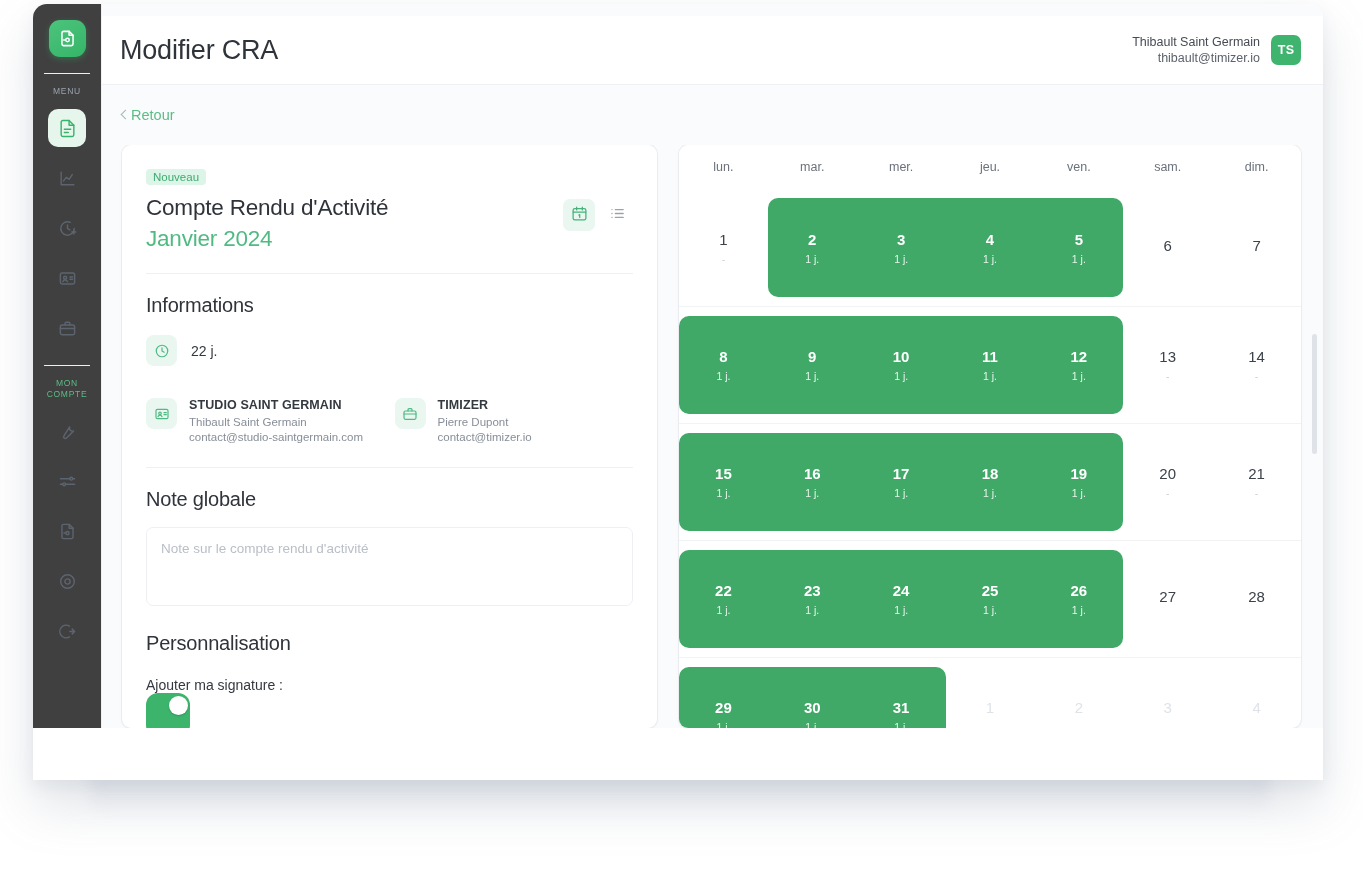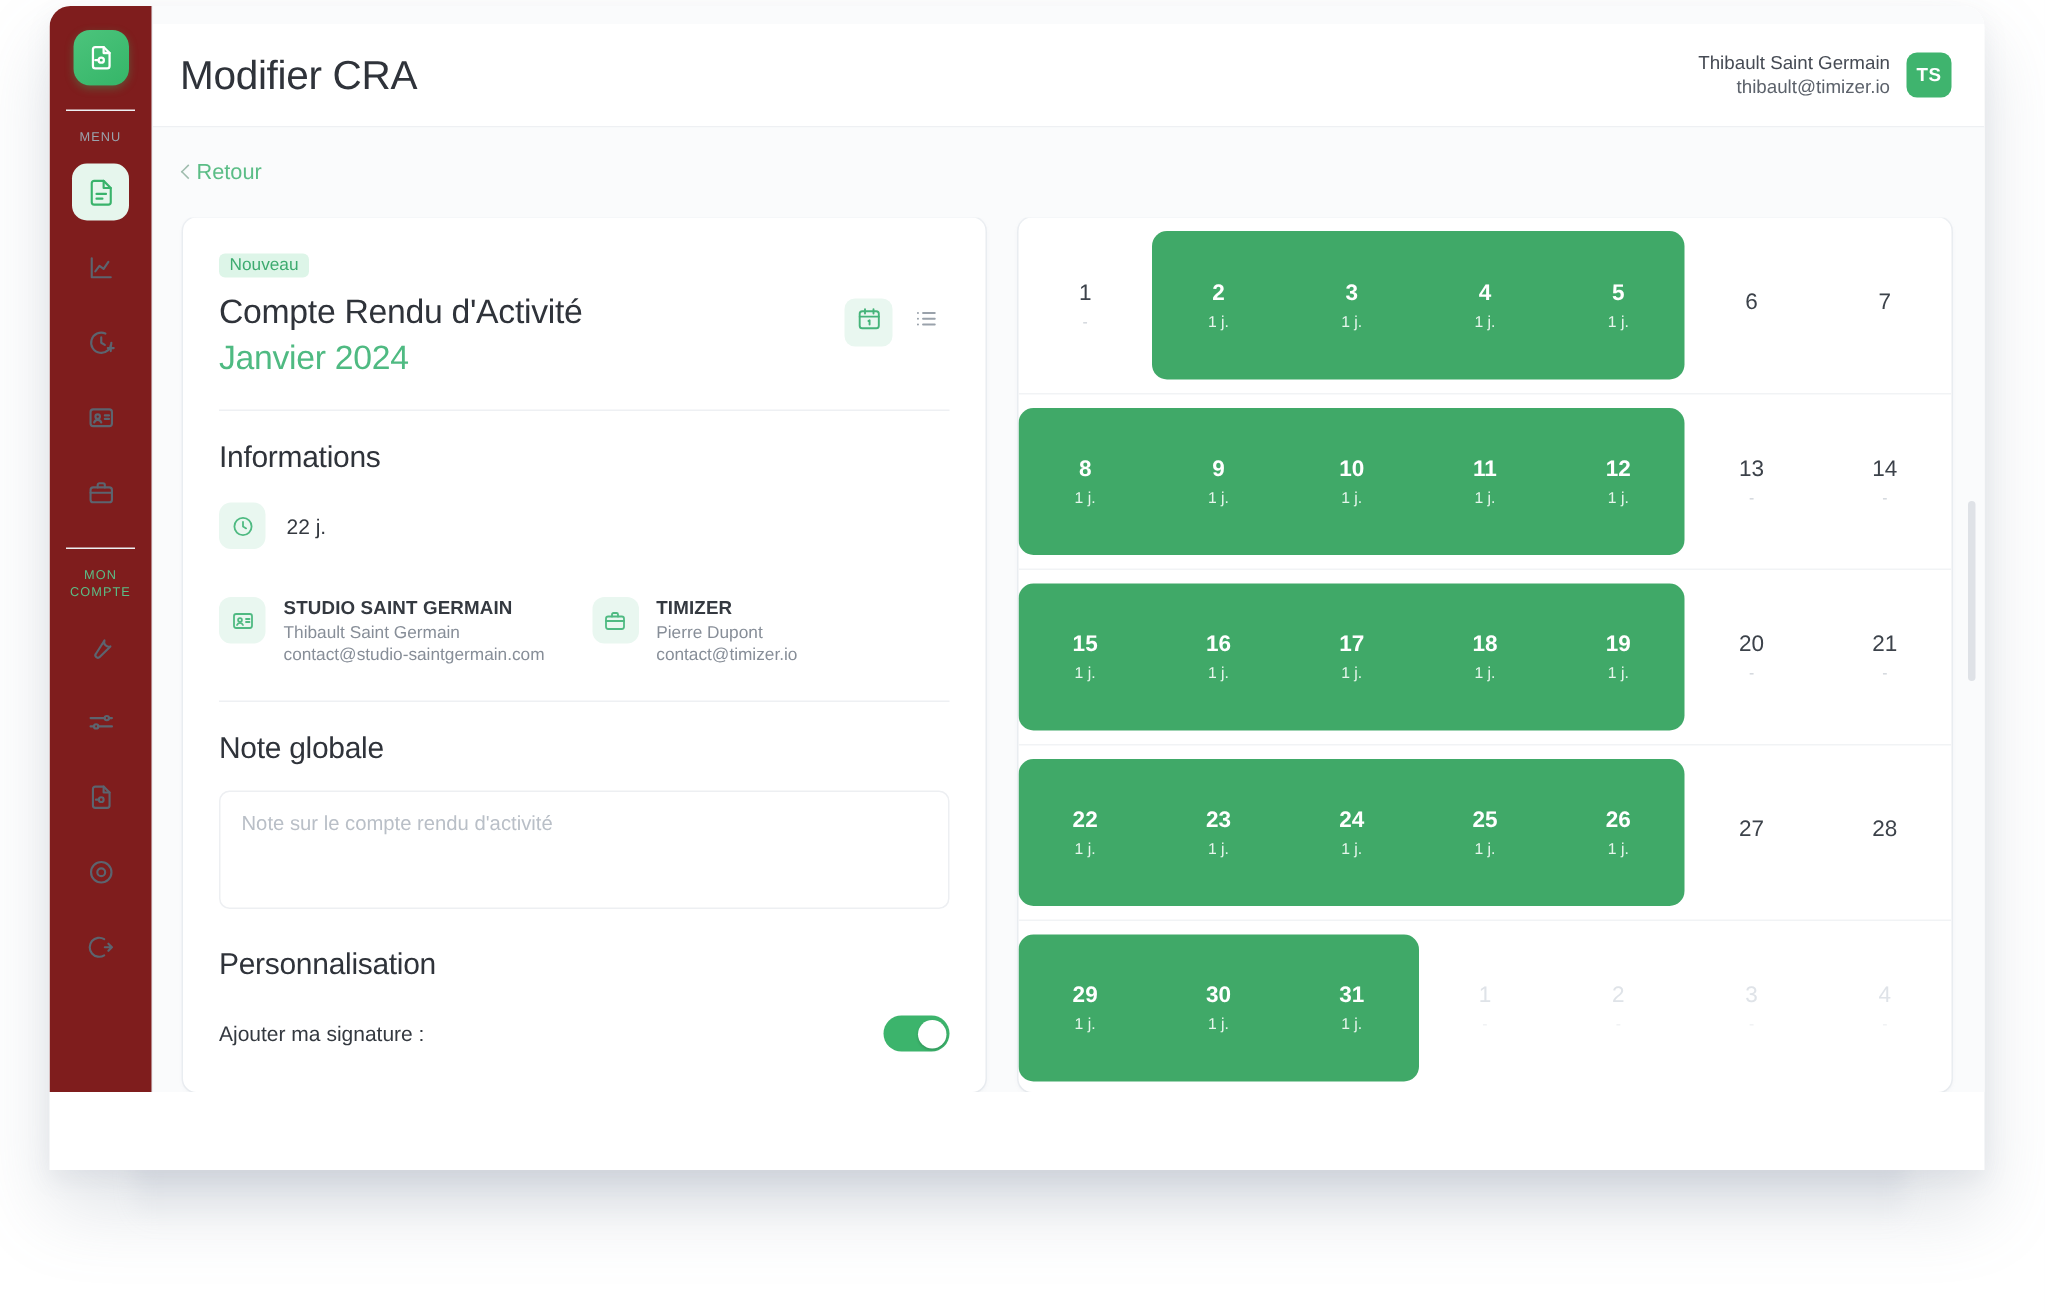--- a/index.html
+++ b/index.html
@@ -102,21 +102,21 @@
     position: relative;
     height: 724px;
     display: flex;
     background: #ffffff;
   }
 
   
   #sidebar {
     width: 69px;
     flex: 0 0 69px;
-    background: #7f1d1d;
+    background: #404040;
     border-right: 1px solid #eef0f3;
     display: flex;
     flex-direction: column;
     align-items: center;
     padding-top: 16px;
   }
 
   #app-logo {
     width: 37px; height: 37px;
     border-radius: 11px;
@@ -301,22 +301,23 @@
     border: 1px solid #edeff2;
     border-radius: 7px;
     height: 79px;
     padding: 13px 14px;
     font-size: 13.5px;
     color: #b9bfc7;
     background: #fff;
   }
 
   .toggle-row {
-    display: flex; align-items: center; justify-content: space-between;
+    display: flex; justify-content: space-between;
     margin-top: 22px;
+    flex-direction: column;
   }
   .toggle-label { font-size: 14px; color: #343940; }
   .switch {
     width: 44px; height: 24px; border-radius: 12px;
     background: #3cb46c; position: relative;
     flex: 0 0 44px;
   }
   .switch .knob {
     position: absolute; top: 2.5px; right: 2.5px;
     width: 19px; height: 19px; border-radius: 50%;
@@ -619,20 +620,29 @@
 
           <div class="toggle-row">
             <div class="toggle-label">Ajouter ma signature :</div>
             <div class="switch">
               <div class="knob"></div>
             </div>
           </div>
         </div>
 
         <div id="calendar-card" class="card">
+          <div id="cal-head">
+              <div>lun.</div>
+              <div>mar.</div>
+              <div>mer.</div>
+              <div>jeu.</div>
+              <div>ven.</div>
+              <div>sam.</div>
+              <div>dim.</div>
+            </div>
           <div id="cal-body">
               <div class="cal-row">
                 <div class="sel-pill" style="left: 14.2857%; width: 57.1429%;"></div>
                 <div class="cal-cell">
                   <div class="cal-num">1</div>
                   <div class="cal-sub">-</div>
                 </div>
                 <div class="cal-cell sel">
                   <div class="cal-num">2</div>
                   <div class="cal-sub">1 j.</div>

